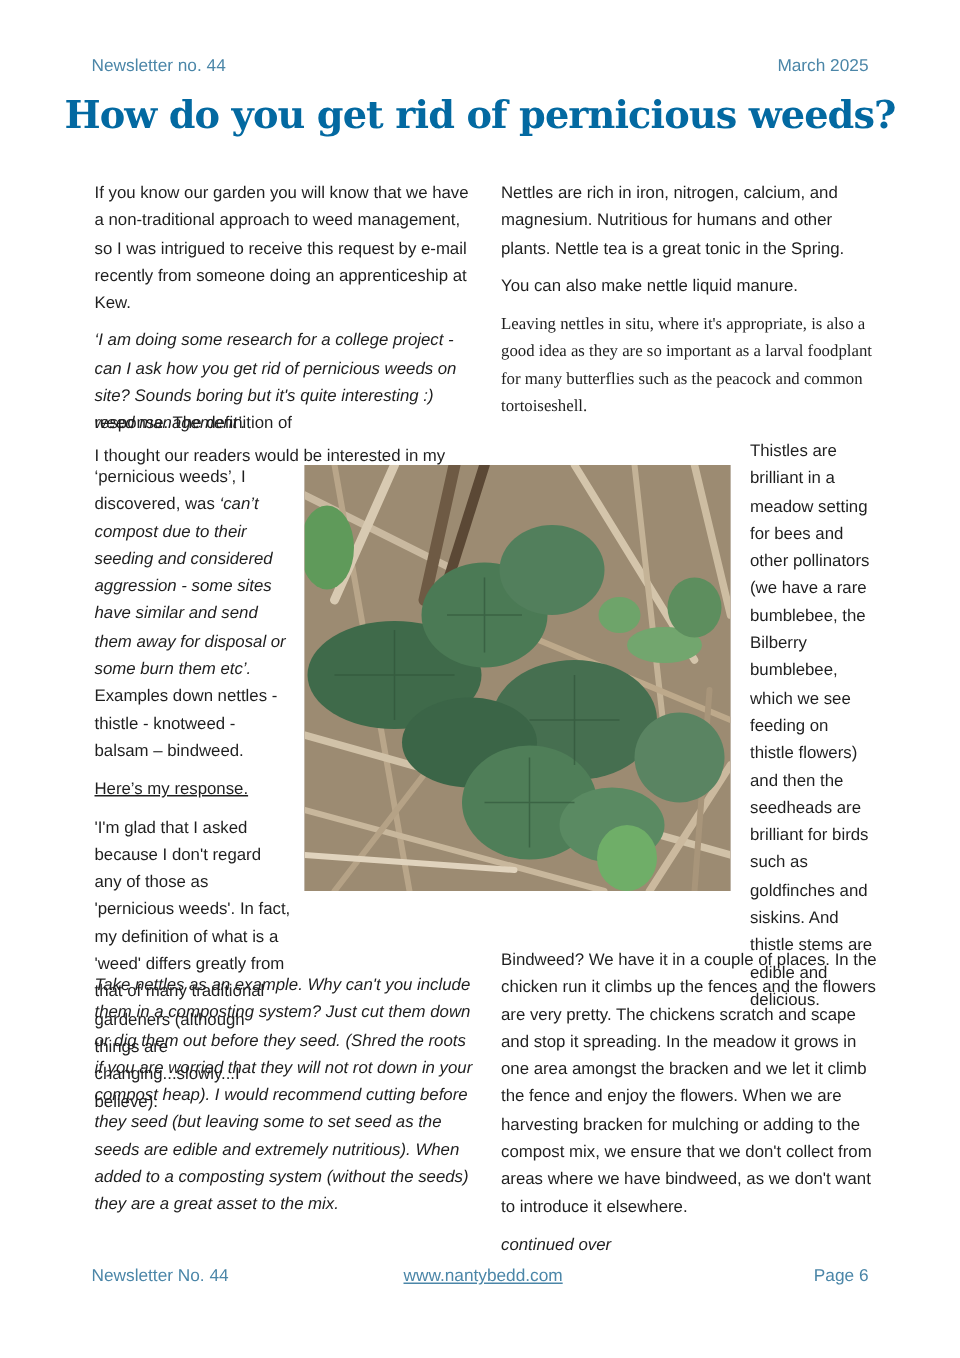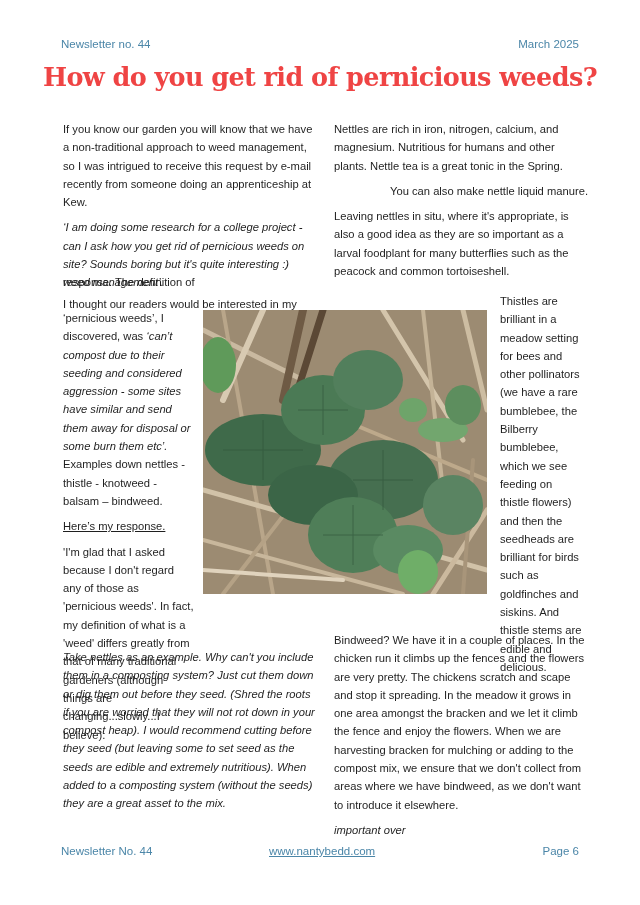--- a/index.html
+++ b/index.html
@@ -3,21 +3,21 @@
 <meta charset="utf-8">
 <style>
   html, body { margin: 0; padding: 0; background: #ffffff; }
   body { width: 640px; height: 905px; position: relative; overflow: hidden;
          font-family: "Liberation Sans", "DejaVu Sans", sans-serif; color: #1f1f1f; }
   .hdr { position: absolute; top: 38px; font-size: 11.5px; color: #4b86a8; }
   .hdr.left { left: 61px; }
   .hdr.right { right: 61px; }
   h1.title { position: absolute; top: 62px; left: 0; width: 640px; margin: 0; text-align: center;
              font-family: "DejaVu Serif", "Liberation Serif", serif; font-weight: bold;
-             font-size: 25.5px; letter-spacing: -0.6px; color: #ef4444; }
+             font-size: 25.5px; letter-spacing: -0.6px; color: #0369a1; }
   .txt { font-size: 11.2px; line-height: 18.3px; margin: 4px; }
   .txt i { font-style: italic; }
   .blk { position: absolute; }
   .photo { position: absolute; left: 203px; top: 310px; width: 284px; height: 284px; overflow: hidden;
            background: #8a7a64; }
   .photo svg { display: block; }
   .ftr { position: absolute; top: 845px; font-size: 11.5px; color: #4b86a8; }
   .ftr.left { left: 61px; }
   .ftr.center { left: 269px; text-decoration: underline; }
   .ftr.right { right: 61px; text-align: center; }
@@ -47,31 +47,31 @@
   <p class="txt" style="margin-top:7px;text-decoration:underline;">Here’s my response.</p>
   <p class="txt" style="margin-top:7px;">'I'm glad that I asked because I don't regard any of those as 'pernicious weeds'.  In fact, my definition of what is a 'weed' differs greatly from that of many traditional gardeners (although things are changing...slowly...I believe).</p>
 </div>
 
 <div class="blk" style="left:59px; top:644px; width:262px;font-style:italic;">
   <p class="txt">Take nettles as an example.  Why can't you include them in a composting system?  Just cut them down or dig them out before they seed.  (Shred the roots if you are worried that they will not rot down in your compost heap).  I would recommend cutting before they seed (but leaving some to set seed as the seeds are edible and extremely nutritious).  When added to a composting system (without the seeds) they are a great asset to the mix.</p>
 </div>
 
 <div class="blk" style="left:330px; top:116px; width:262px;">
   <p class="txt">Nettles are rich in iron, nitrogen, calcium, and magnesium.  Nutritious for humans and other plants. Nettle tea is a great tonic in the Spring.</p>
-  <p class="txt" style="margin-top:7px;text-align:right;">You can also make nettle liquid manure.</p>
-  <p class="txt" style="margin-top:7px;">Leaving nettles in situ, where it's appropriate, is also a good idea as they are so important as a larval foodplant for many butterflies such as the peacock and common tortoiseshell.</p>
+  <p class="txt" style="margin-top:7px;">You can also make nettle liquid manure.</p>
+  <p class="txt" style="margin-top:7px;font-family:Liberation Serif, serif;">Leaving nettles in situ, where it's appropriate, is also a good idea as they are so important as a larval foodplant for many butterflies such as the peacock and common tortoiseshell.</p>
 </div>
 
 <div class="blk" style="left:496px; top:288px; width:90px;">
   <p class="txt">Thistles are brilliant in a meadow setting for bees and other pollinators (we have a rare bumblebee, the Bilberry bumblebee, which we see feeding on thistle flowers) and then the seedheads are brilliant for birds such as goldfinches and siskins.  And thistle stems are edible and delicious.</p>
 </div>
 
 <div class="blk" style="left:330px; top:627px; width:262px;">
   <p class="txt"> Bindweed?  We have it in a couple of places. In the chicken run it climbs up the fences and the flowers are very pretty.  The chickens scratch and scape and stop it spreading.  In the meadow it grows in one area amongst the bracken and we let it climb the fence and enjoy the flowers.  When we are harvesting bracken for mulching or adding to the compost mix, we ensure that we don't collect from areas where we have bindweed, as we don't want to introduce it elsewhere.</p>
-  <p class="txt" style="margin-top:7px;"><i>important over</i></p>
+  <p class="txt" style="margin-top:7px;"><i>continued over</i></p>
 </div>
 
 <div class="photo">
   <svg width="284" height="284" viewBox="0 0 284 284">
     <rect width="284" height="284" fill="#9c8b72"></rect>
     <g stroke-linecap="round" fill="none">
       <line x1="0" y1="20" x2="120" y2="80" stroke="#c9b9a0" stroke-width="5"></line>
       <line x1="20" y1="0" x2="70" y2="284" stroke="#b9a68a" stroke-width="4"></line>
       <line x1="60" y1="0" x2="20" y2="90" stroke="#d8cab2" stroke-width="6"></line>
       <line x1="100" y1="0" x2="80" y2="90" stroke="#6e5a44" stroke-width="8"></line>

